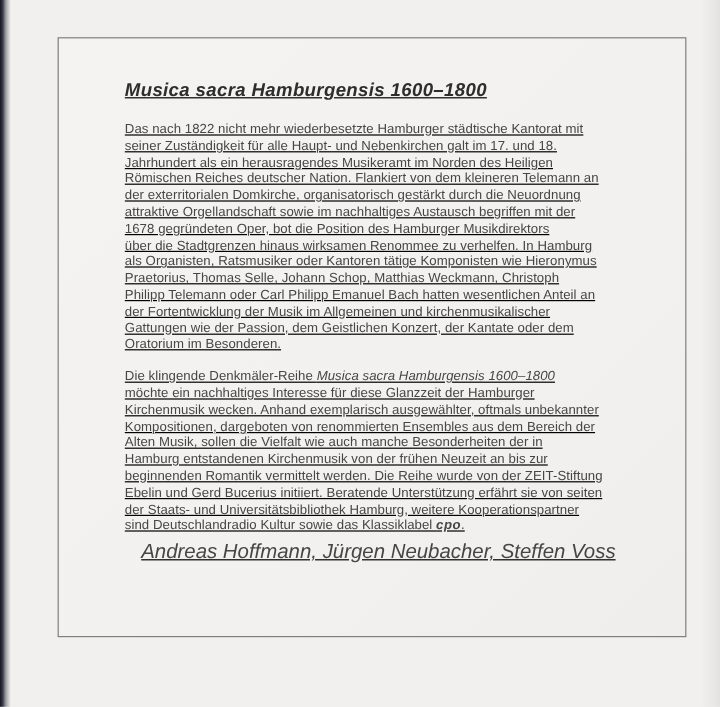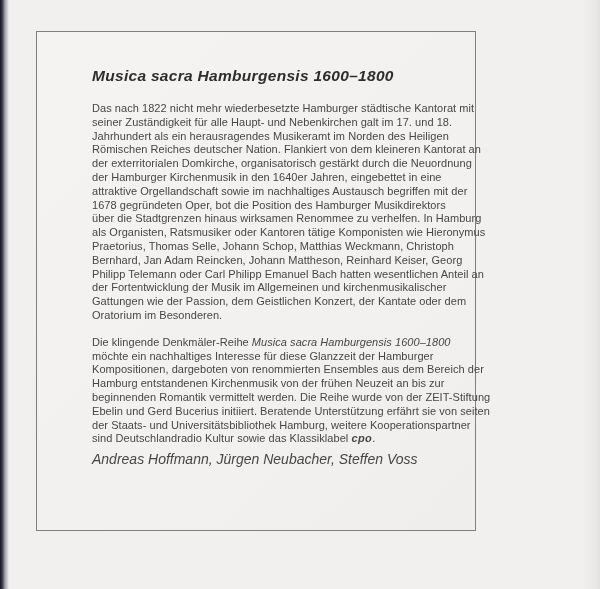--- a/index.html
+++ b/index.html
@@ -23,25 +23,26 @@
   }
   
   .page-edge-right {
     position: absolute;
     right: 0; top: 0;
     width: 16px; height: 589px;
     background: linear-gradient(to right, rgba(0,0,0,0) 0%, rgba(120,120,125,0.07) 70%, rgba(120,120,125,0.12) 100%);
   }
   .page-frame {
     position: absolute;
-    left: 36px; top: 31px;
-    width: 440px; height: 500px;
+    left: 48px; top: 31px;
+    width: 524px; height: 500px;
     border: 1.5px solid #7f7f7f;
     background: linear-gradient(135deg, #f4f3f1 0%, #f2f1ef 60%, #efeeec 100%);
     box-sizing: border-box;
+    text-decoration: underline;
   }
   .frame-content {
     padding: 34px 58px 0 55px;
   }
   .booklet-title {
     font-size: 15.5px;
     line-height: 19px;
     font-weight: bold;
     font-style: italic;
     letter-spacing: 0.3px;
@@ -57,21 +58,21 @@
     font-size: 11px;
     line-height: 13.8px;
     letter-spacing: 0.05px;
     white-space: nowrap;
     color: #464646;
   }
   .seg-italic { font-style: italic; }
   .seg-bold-italic { font-style: italic; font-weight: bold; letter-spacing: 0.4px; text-align: center; }
   .signature-line {
     margin-top: 7px;
-    font-size: 14px;
+    font-size: 17px;
     line-height: 13.8px;
     font-style: italic;
     text-align: right;
     color: #464646;
     white-space: nowrap;
   }
 </style>
 </head>
 <body>
 
@@ -79,39 +80,39 @@
 <div class="page-edge-right"></div>
 
 <div class="page-frame">
   <div class="frame-content">
     <div class="booklet-title">Musica sacra Hamburgensis 1600–1800</div>
 
     <div class="body-paragraph paragraph-1">
         <div class="text-line"><span>Das nach 1822 nicht mehr wiederbesetzte Hamburger städtische Kantorat mit</span></div>
         <div class="text-line"><span>seiner Zuständigkeit für alle Haupt- und Nebenkirchen galt im 17. und 18.</span></div>
         <div class="text-line"><span>Jahrhundert als ein herausragendes Musikeramt im Norden des Heiligen</span></div>
-        <div class="text-line"><span>Römischen Reiches deutscher Nation. Flankiert von dem kleineren Kantorat an</span></div>
+        <div class="text-line"><span>Römischen Reiches deutscher Nation. Flankiert von dem kleineren Telemann an</span></div>
         <div class="text-line"><span>der exterritorialen Domkirche, organisatorisch gestärkt durch die Neuordnung</span></div>
-        <div class="text-line"><span>der Hamburger Kirchenmusik in den 1640er Jahren, eingebettet in eine</span></div>
         <div class="text-line"><span>attraktive Orgellandschaft sowie im nachhaltiges Austausch begriffen mit der</span></div>
         <div class="text-line"><span>1678 gegründeten Oper, bot die Position des Hamburger Musikdirektors</span></div>
         <div class="text-line"><span>über die Stadtgrenzen hinaus wirksamen Renommee zu verhelfen. In Hamburg</span></div>
         <div class="text-line"><span>als Organisten, Ratsmusiker oder Kantoren tätige Komponisten wie Hieronymus</span></div>
         <div class="text-line"><span>Praetorius, Thomas Selle, Johann Schop, Matthias Weckmann, Christoph</span></div>
-        <div class="text-line"><span>Bernhard, Jan Adam Reincken, Johann Mattheson, Reinhard Keiser, Georg</span></div>
         <div class="text-line"><span>Philipp Telemann oder Carl Philipp Emanuel Bach hatten wesentlichen Anteil an</span></div>
         <div class="text-line"><span>der Fortentwicklung der Musik im Allgemeinen und kirchenmusikalischer</span></div>
         <div class="text-line"><span>Gattungen wie der Passion, dem Geistlichen Konzert, der Kantate oder dem</span></div>
         <div class="text-line"><span>Oratorium im Besonderen.</span></div>
       </div>
 
     <div class="body-paragraph paragraph-2">
         <div class="text-line"><span>Die klingende Denkmäler-Reihe </span><span class="seg-italic">Musica sacra Hamburgensis 1600–1800</span></div>
         <div class="text-line"><span>möchte ein nachhaltiges Interesse für diese Glanzzeit der Hamburger</span></div>
+        <div class="text-line"><span>Kirchenmusik wecken. Anhand exemplarisch ausgewählter, oftmals unbekannter</span></div>
         <div class="text-line"><span>Kompositionen, dargeboten von renommierten Ensembles aus dem Bereich der</span></div>
+        <div class="text-line"><span>Alten Musik, sollen die Vielfalt wie auch manche Besonderheiten der in</span></div>
         <div class="text-line"><span>Hamburg entstandenen Kirchenmusik von der frühen Neuzeit an bis zur</span></div>
         <div class="text-line"><span>beginnenden Romantik vermittelt werden. Die Reihe wurde von der ZEIT-Stiftung</span></div>
         <div class="text-line"><span>Ebelin und Gerd Bucerius initiiert. Beratende Unterstützung erfährt sie von seiten</span></div>
         <div class="text-line"><span>der Staats- und Universitätsbibliothek Hamburg, weitere Kooperationspartner</span></div>
         <div class="text-line"><span>sind Deutschlandradio Kultur sowie das Klassiklabel </span><span class="seg-bold-italic">cpo</span><span>.</span></div>
       </div>
 
     <div class="signature-line">Andreas Hoffmann, Jürgen Neubacher, Steffen Voss</div>
   </div>
 </div>

